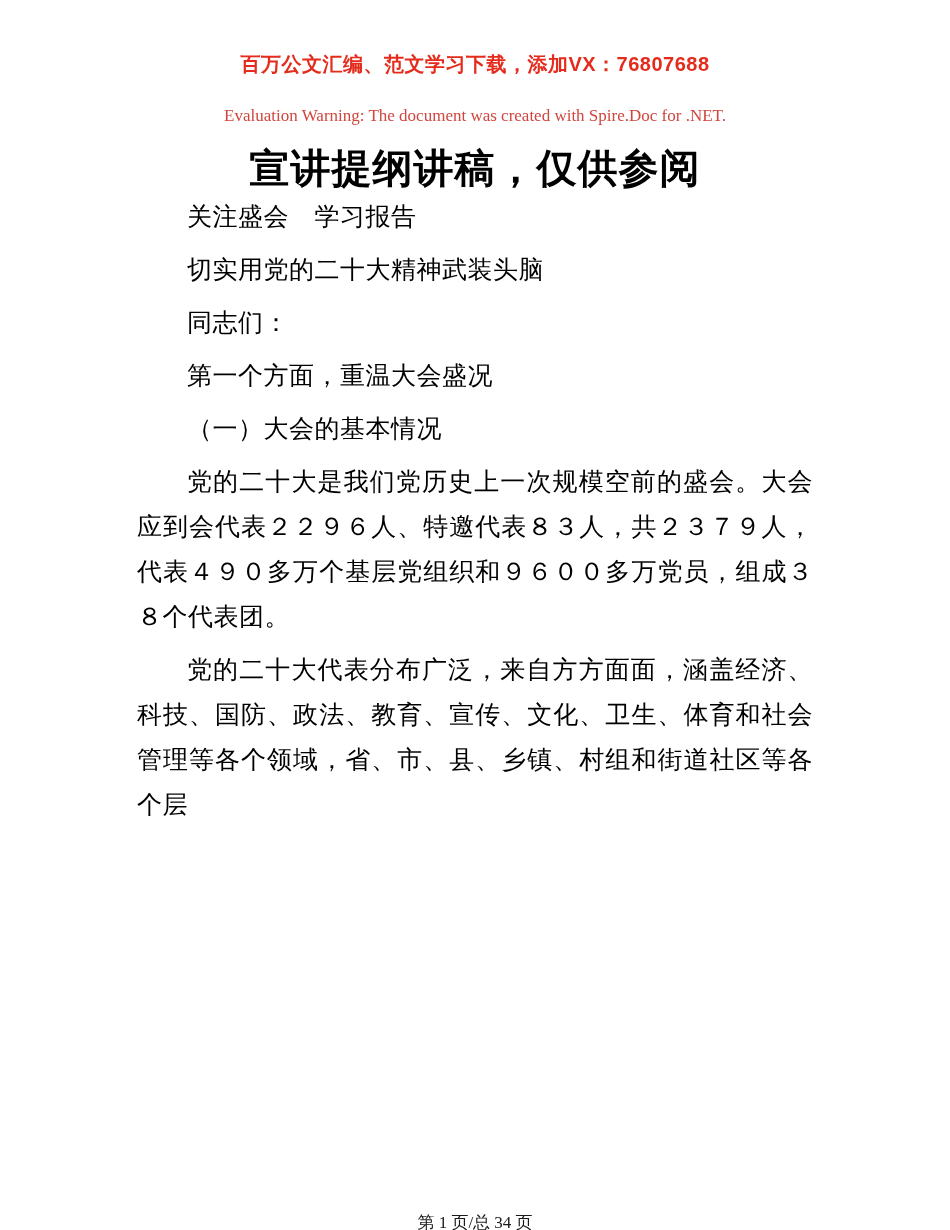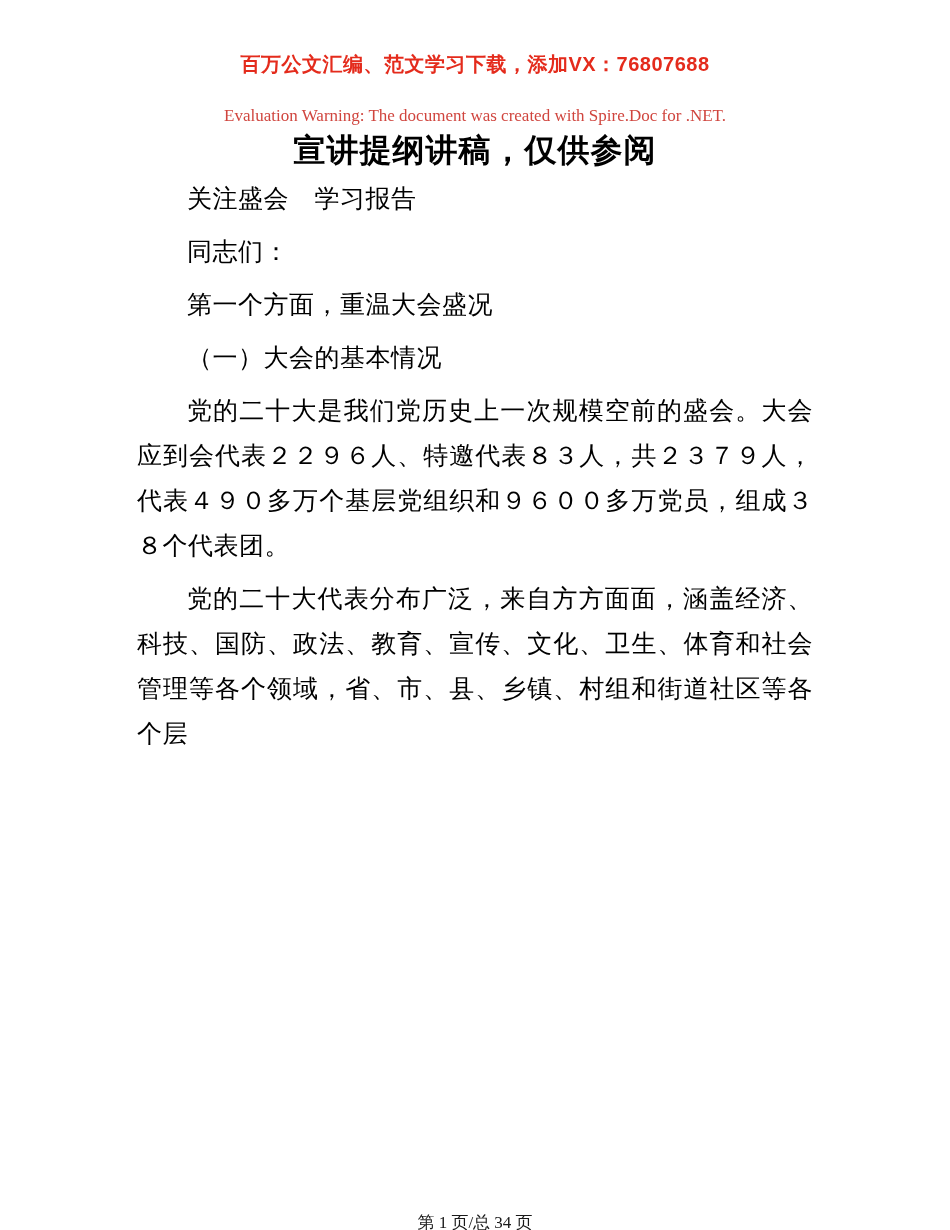--- a/index.html
+++ b/index.html
@@ -29,22 +29,23 @@
   }
   .eval-warning {
     margin-top: 26px;
     text-align: center;
     font-family: Liberation Serif, serif;
     font-size: 17px;
     line-height: 24px;
     font-weight: 400;
   }
   .doc-title {
+    margin-top: 18px;
     text-align: center;
-    font-size: 32px;
+    font-size: 40px;
     line-height: 44px;
     font-weight: bold;
     color: #000000;
     letter-spacing: 1px;
   }
   .body-text {
     margin-top: 4px;
   }
   .body-text p {
     margin: 0 0 8px 0;
@@ -73,20 +74,21 @@
 <div class="page">
   <div class="content">
     <div class="header-note" style="color: rgb(228, 43, 28); text-align: center;">百万公文汇编、范文学习下载，添加VX：76807688</div>
 
     <div class="eval-warning" style="color: rgb(208, 69, 62);">Evaluation Warning: The document was created with Spire.Doc for .NET.</div>
 
     <div class="doc-title">宣讲提纲讲稿，仅供参阅</div>
 
     <div class="body-text">
       <p>关注盛会　学习报告</p>
+      <p>切实用党的二十大精神武装头脑</p>
       <p>同志们：</p>
       <p>第一个方面，重温大会盛况</p>
       <p>（一）大会的基本情况</p>
       <p>党的二十大是我们党历史上一次规模空前的盛会。大会应到会代表２２９６人、特邀代表８３人，共２３７９人，代表４９０多万个基层党组织和９６００多万党员，组成３８个代表团。</p>
       <p>党的二十大代表分布广泛，来自方方面面，涵盖经济、科技、国防、政法、教育、宣传、文化、卫生、体育和社会管理等各个领域，省、市、县、乡镇、村组和街道社区等各个层</p>
     </div>
   </div>
 
   <div class="footer" style="color: rgb(26, 26, 26);">第 1 页/总 34 页</div>
 </div>

